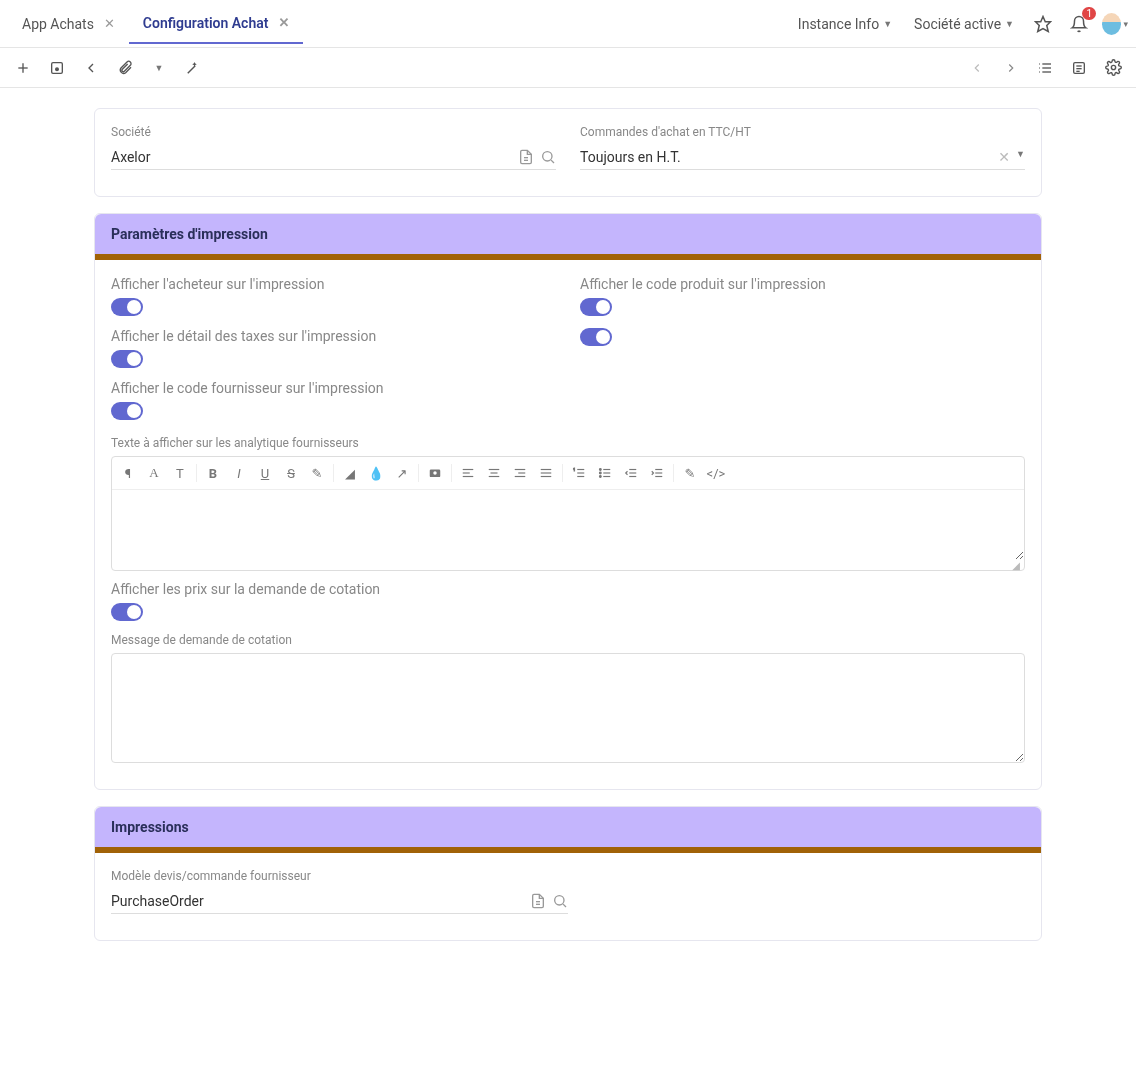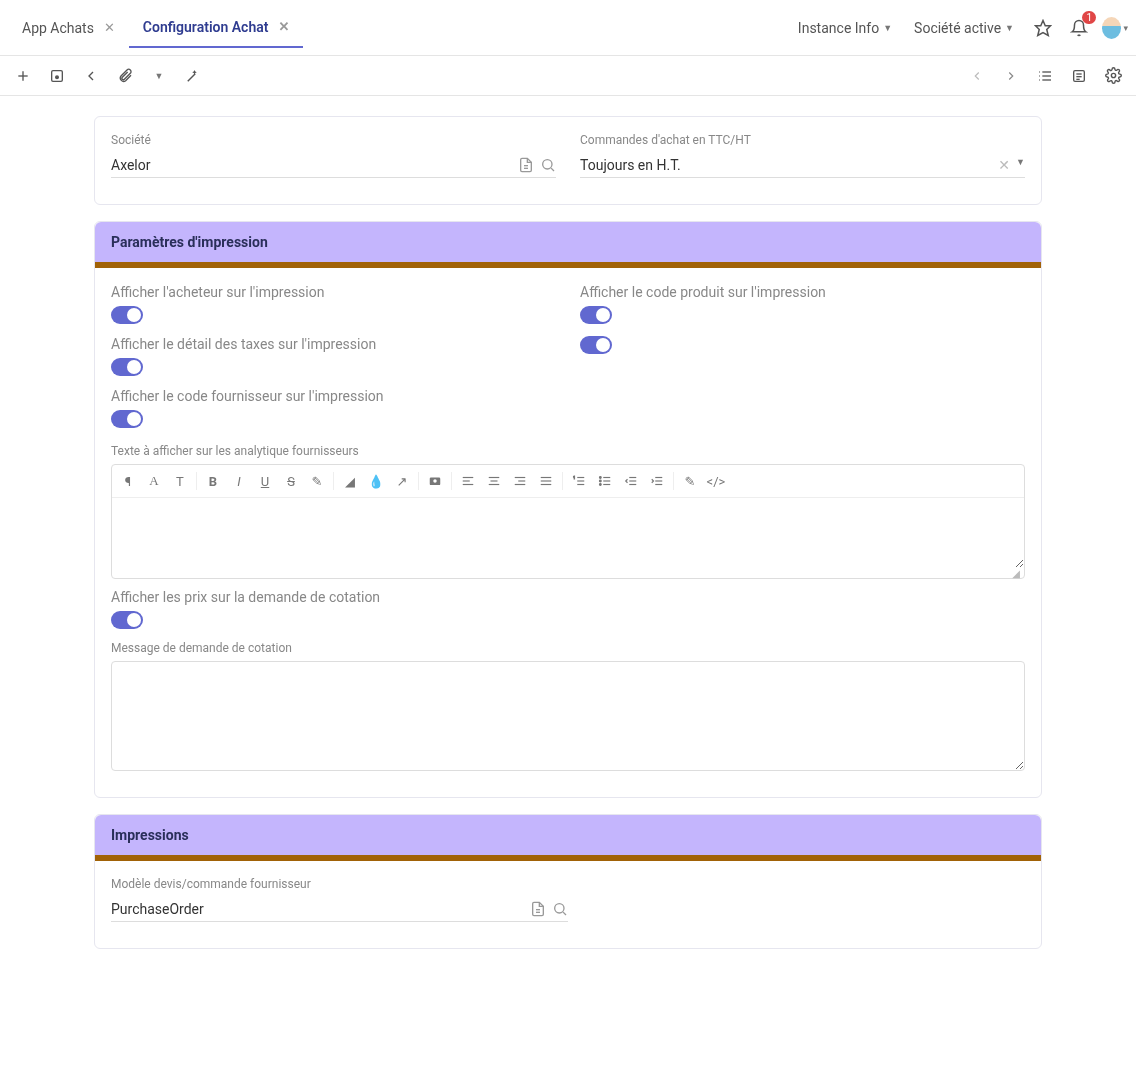--- a/index.html
+++ b/index.html
@@ -1,17 +1,17 @@
 <!DOCTYPE html>
 <html><head>
 <meta charset="utf-8">
 <style>
 * { box-sizing: border-box; margin: 0; padding: 0; }
 body { font-family: -apple-system, BlinkMacSystemFont, "Segoe UI", Roboto, sans-serif; font-size: 14px; color: #333; background: #fff; width: 1136px; }
-.tabs-bar { display: flex; align-items: center; height: 56px; border-bottom: 1px solid #e5e5e5; padding: 0 8px; }
+.tabs-bar { display: flex; align-items: center; height: 48px; border-bottom: 1px solid #e5e5e5; padding: 0 8px; }
 .tab { display: flex; align-items: center; padding: 0 14px; height: 40px; color: #555; cursor: pointer; gap: 10px; }
 .tab.active { color: #2f3c90; border-bottom: 2px solid #6168d0; font-weight: 600; }
 .tab-close { color: #999; font-size: 13px; }
 .tabs-right { margin-left: auto; display: flex; align-items: center; gap: 10px; }
 .dropdown-link { display: flex; align-items: center; gap: 4px; color: #555; cursor: pointer; padding: 0 6px; text-align: center; }
 .caret { font-size: 9px; color: #777; }
 .icon-btn { width: 26px; height: 26px; display: inline-flex; align-items: center; justify-content: center; color: #666; cursor: pointer; }
 .badge-wrap { position: relative; }
 .badge { position: absolute; top: -4px; right: -4px; background: #e04646; color: #fff; border-radius: 8px; font-size: 10px; padding: 0 4px; line-height: 13px; }
 .avatar { width: 22px; height: 22px; border-radius: 50%; background: linear-gradient(#f5d6b8 40%, #6dbde0 40%); display: inline-block; }

